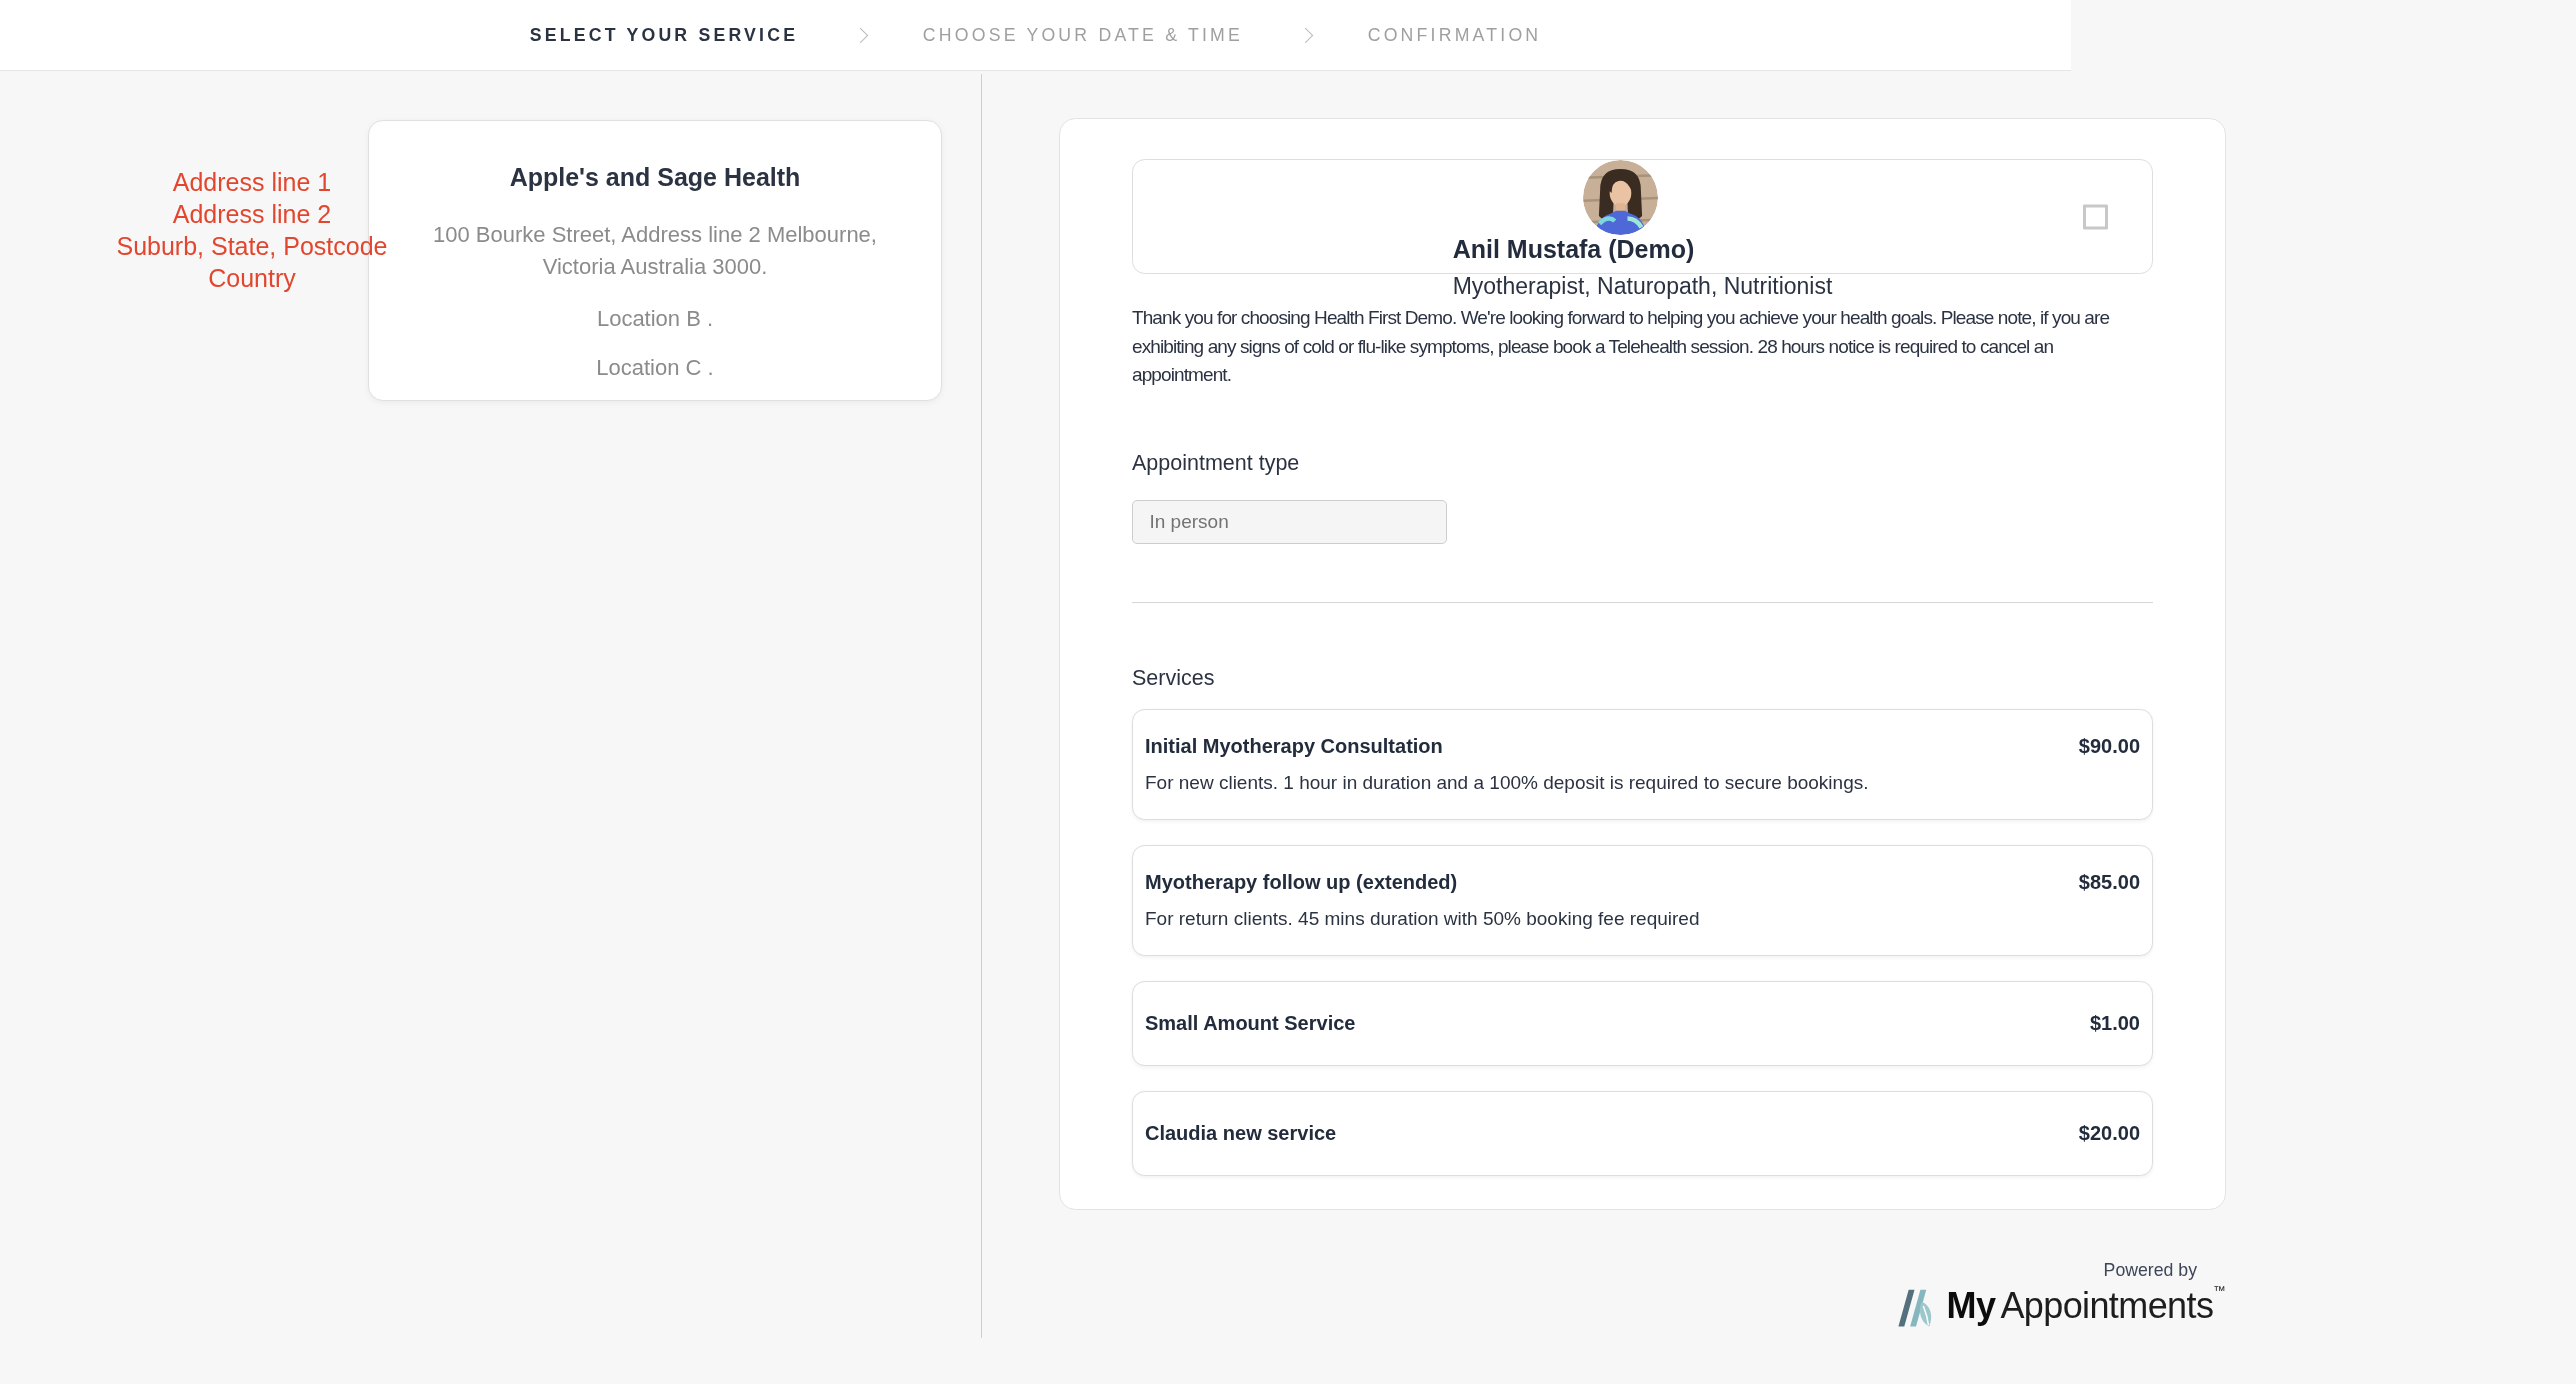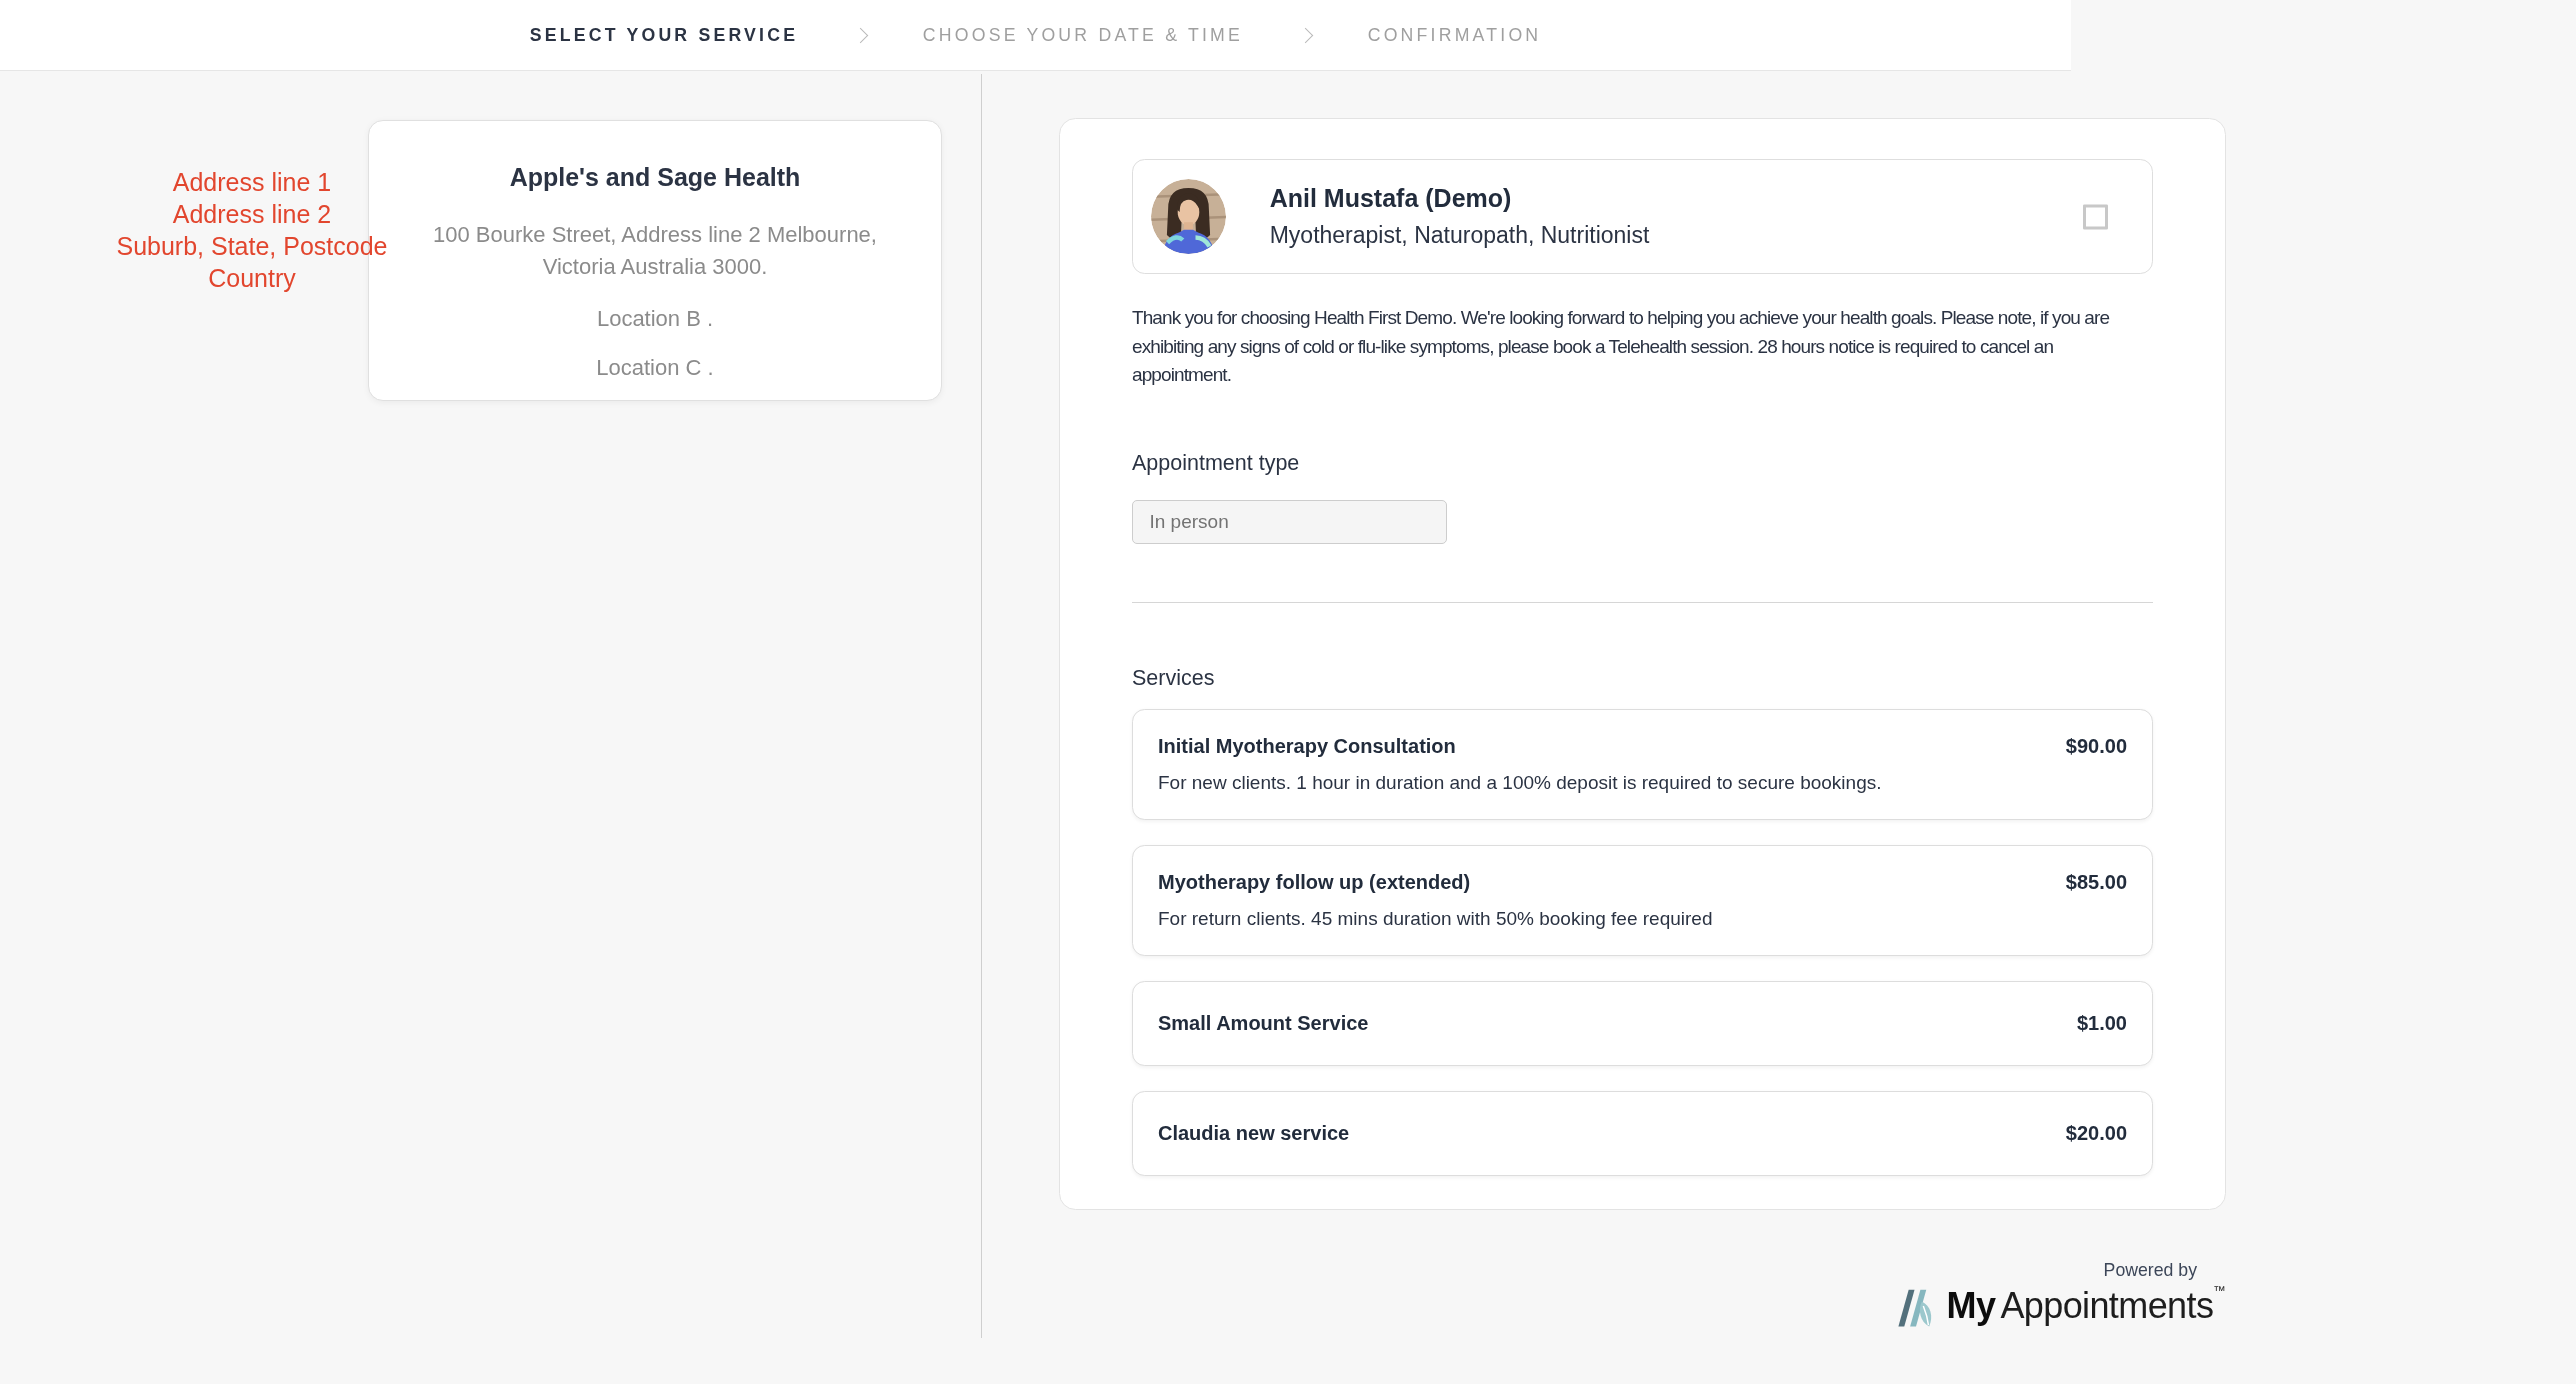--- a/index.html
+++ b/index.html
@@ -33,41 +33,41 @@
   .biz-loc{margin-top:23px;font-size:22px;color:#8b8b8b;}
   .vdivider{position:absolute;left:981px;top:74px;width:1.3px;height:1264px;background:#cfcfcf;}
   
   .panel{
     position:absolute;left:1059px;top:118px;width:1167px;height:1092px;box-sizing:border-box;
     background:#fff;border:1.3px solid #e3e3e3;border-radius:16.5px;
     padding:40px 72px 0;
   }
   .prac-card{
     position:relative;height:115px;box-sizing:border-box;border:1.3px solid #dedede;border-radius:12.7px;
-    display:flex;align-items:center;padding:0 17.7px;background:#fff;cursor:pointer;
+    display:flex;align-items:center;padding:0 17.7px;background:#fff;cursor:pointer;flex-direction:column;
   }
   .avatar{width:75px;height:75px;border-radius:50%;overflow:hidden;flex:0 0 auto;margin-right:44px;}
   .prac-name{font-size:25px;font-weight:700;color:#222c3c;}
   .prac-roles{font-size:23px;margin-top:8.9px;color:#2b3343;}
   .checkbox{
     position:absolute;right:44px;top:50%;transform:translateY(-50%);
     width:25px;height:25px;box-sizing:border-box;border:3.2px solid #c8c8c8;background:#fff;border-radius:1.3px;
   }
   .intro{margin-top:30px;font-size:19px;line-height:28.5px;letter-spacing:-0.9px;color:#2b3343;}
   .appt-label{margin-top:61px;font-size:21.5px;color:#2b3343;}
   .select{
     margin-top:24px;width:315px;height:44px;box-sizing:border-box;background:#f5f5f5;
     border:1.3px solid #cdcdcd;border-radius:5px;display:flex;align-items:center;
     padding-left:16.5px;font-size:19px;color:#737373;cursor:pointer;
   }
   .hr{margin-top:58px;height:1.3px;background:#d6d6d6;}
   .services-label{margin-top:63px;font-size:21.5px;color:#2b3343;}
   .svc-card{
     box-sizing:border-box;border:1.3px solid #dddddd;border-radius:12.7px;background:#fff;
-    box-shadow:0 1.3px 3.8px rgba(0,0,0,.05);padding:0 25px;cursor:pointer;
+    box-shadow:0 1.3px 3.8px rgba(0,0,0,.05);padding:0 12px;cursor:pointer;
     display:flex;flex-direction:column;justify-content:center;
   }
   .svc-tall{height:111px;margin-top:18.4px;}
   .svc-short{height:85px;}
   .svc-gap{margin-top:25px;}
   .svc-row{display:flex;justify-content:space-between;align-items:baseline;}
   .svc-name{font-size:20px;font-weight:700;color:#222c3c;}
   .svc-price{font-size:20px;font-weight:700;color:#222c3c;}
   .svc-desc{margin-top:14px;font-size:19px;color:#2b3343;}
   

